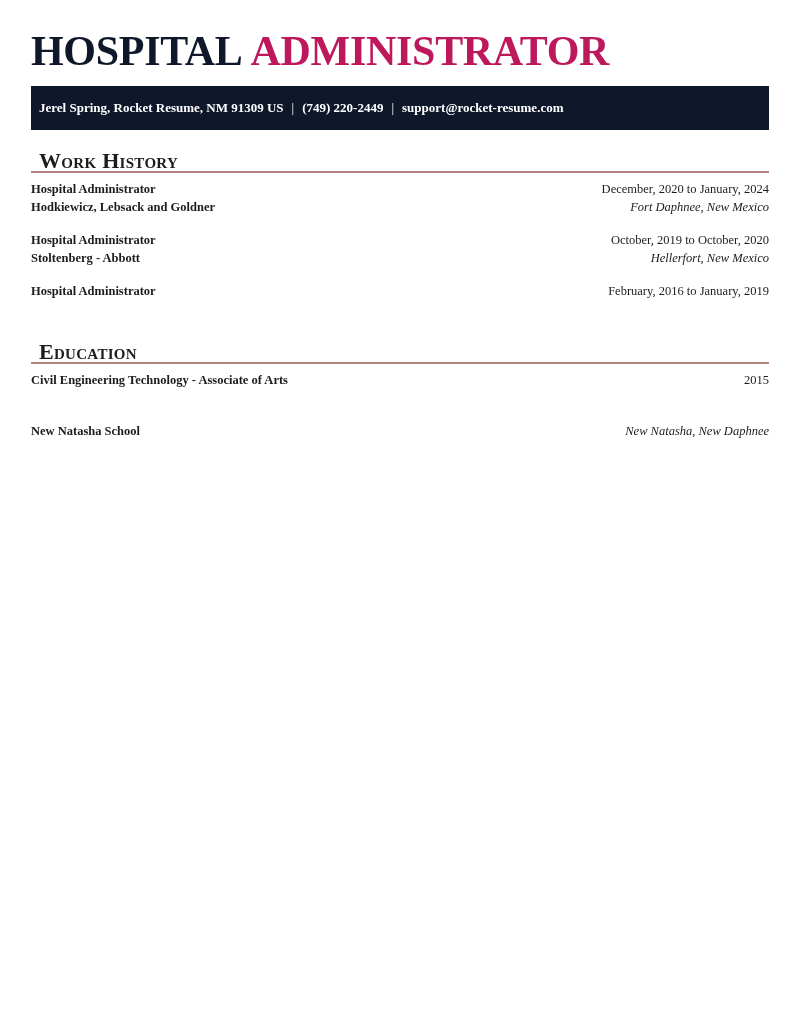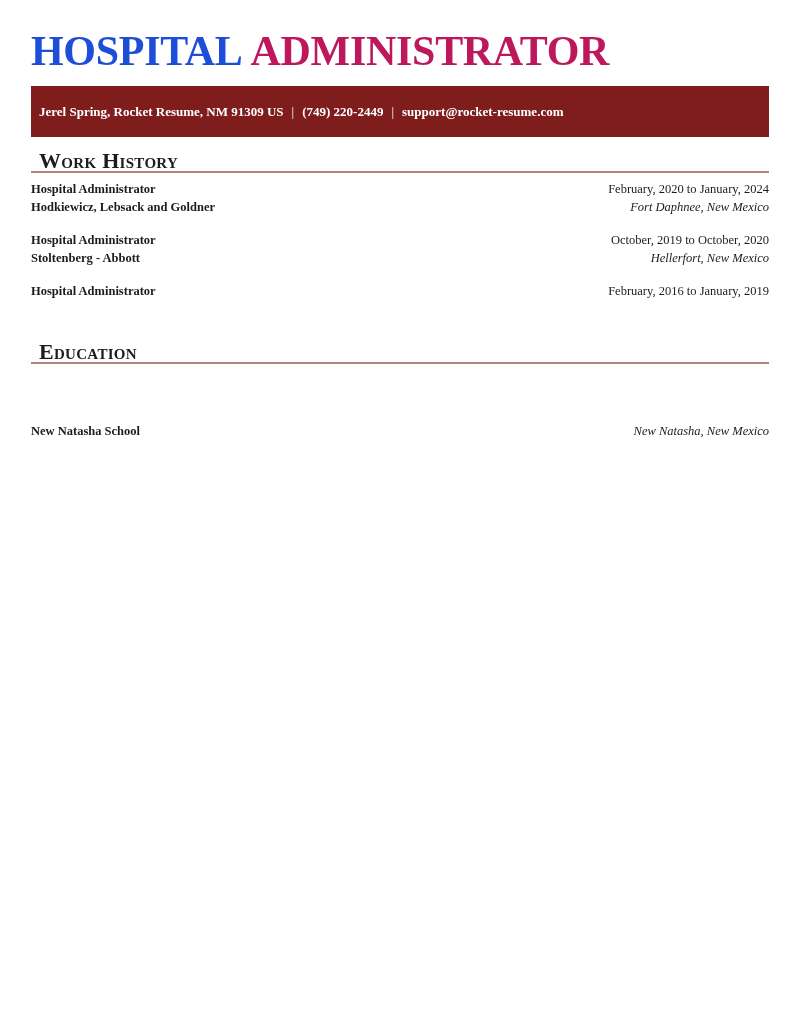--- a/index.html
+++ b/index.html
@@ -1,21 +1,21 @@
 <!DOCTYPE html>
 <html><head>
   <meta charset="utf-8">
   <style>
     html, body { margin: 0; padding: 0; background: #ffffff; }
     body { width: 800px; height: 1035px; position: relative; font-family: "Liberation Serif", "DejaVu Serif", serif; color: #1c1c1c; }
     .page { position: absolute; left: 31px; top: 0; width: 738px; }
     .title { margin: 0; position: absolute; top: 28px; left: 0; font-size: 42px; font-weight: bold; letter-spacing: -0.3px; white-space: nowrap; line-height: 46px; }
-    .title .first { color: #1d4ed8; }
+    .title .first { color: #0f172a; }
     .title .second { color: #be185d; margin-left: 8px; }
-    .contact-bar { position: absolute; top: 86px; left: 0; width: 738px; height: 51px; background: #7f1d1d; color: #ffffff; font-size: 13px; font-weight: bold; display: flex; align-items: center; box-sizing: border-box; padding-left: 8px; white-space: nowrap; }
+    .contact-bar { position: absolute; top: 86px; left: 0; width: 738px; height: 44px; background: #0f172a; color: #ffffff; font-size: 13px; font-weight: bold; display: flex; align-items: center; box-sizing: border-box; padding-left: 8px; white-space: nowrap; }
     .contact-bar .sep { margin: 0 8px; font-weight: normal; }
     .section-title { position: absolute; left: 0; margin: 8px; font-size: 22px; font-weight: bold; font-variant: small-caps; letter-spacing: 0.3px; color: #1c1c1c; line-height: 24px; }
     .rule { position: absolute; left: 0; width: 738px; height: 2px; background: #b5837f; }
     .entry { position: absolute; left: 0; width: 738px; font-size: 12.5px; line-height: 17.5px; }
     .row { display: flex; justify-content: space-between; }
     .left-bold { font-weight: bold; color: #1c1c1c; }
     .right-date { color: #1c1c1c; }
     .right-loc { font-style: italic; color: #1c1c1c; margin-left: 20px; }
   </style>
 </head>
@@ -32,21 +32,21 @@
     <span class="sep">|</span>
     <span>support@rocket-resume.com</span>
   </div>
 
   <h2 class="section-title" style="top:141px;">Work History</h2>
   <div class="rule" style="top:171px;"></div>
 
   <div class="entry" style="top:181px;">
     <div class="row">
       <span class="left-bold">Hospital Administrator</span>
-      <span class="right-date">February, 2020 to January, 2024</span>
+      <span class="right-date">December, 2020 to January, 2024</span>
     </div>
     <div class="row">
       <span class="left-bold">Hodkiewicz, Lebsack and Goldner</span>
       <span class="right-loc">Fort Daphnee, New Mexico</span>
     </div>
   </div>
 
   <div class="entry" style="top:232px;">
     <div class="row">
       <span class="left-bold">Hospital Administrator</span>
@@ -62,22 +62,26 @@
     <div class="row">
       <span class="left-bold">Hospital Administrator</span>
       <span class="right-date">February, 2016 to January, 2019</span>
     </div>
   </div>
 
   <h2 class="section-title" style="top:332px;">Education</h2>
   <div class="rule" style="top:362px;"></div>
 
   <div class="entry" style="top:372px;">
+    <div class="row">
+      <span class="left-bold">Civil Engineering Technology - Associate of Arts</span>
+      <span class="right-date">2015</span>
+    </div>
   </div>
 
   <div class="entry" style="top:423px;">
     <div class="row">
       <span class="left-bold">New Natasha School</span>
-      <span class="right-loc">New Natasha, New Mexico</span>
+      <span class="right-loc">New Natasha, New Daphnee</span>
     </div>
   </div>
 
 </div>
 
 </body></html>

